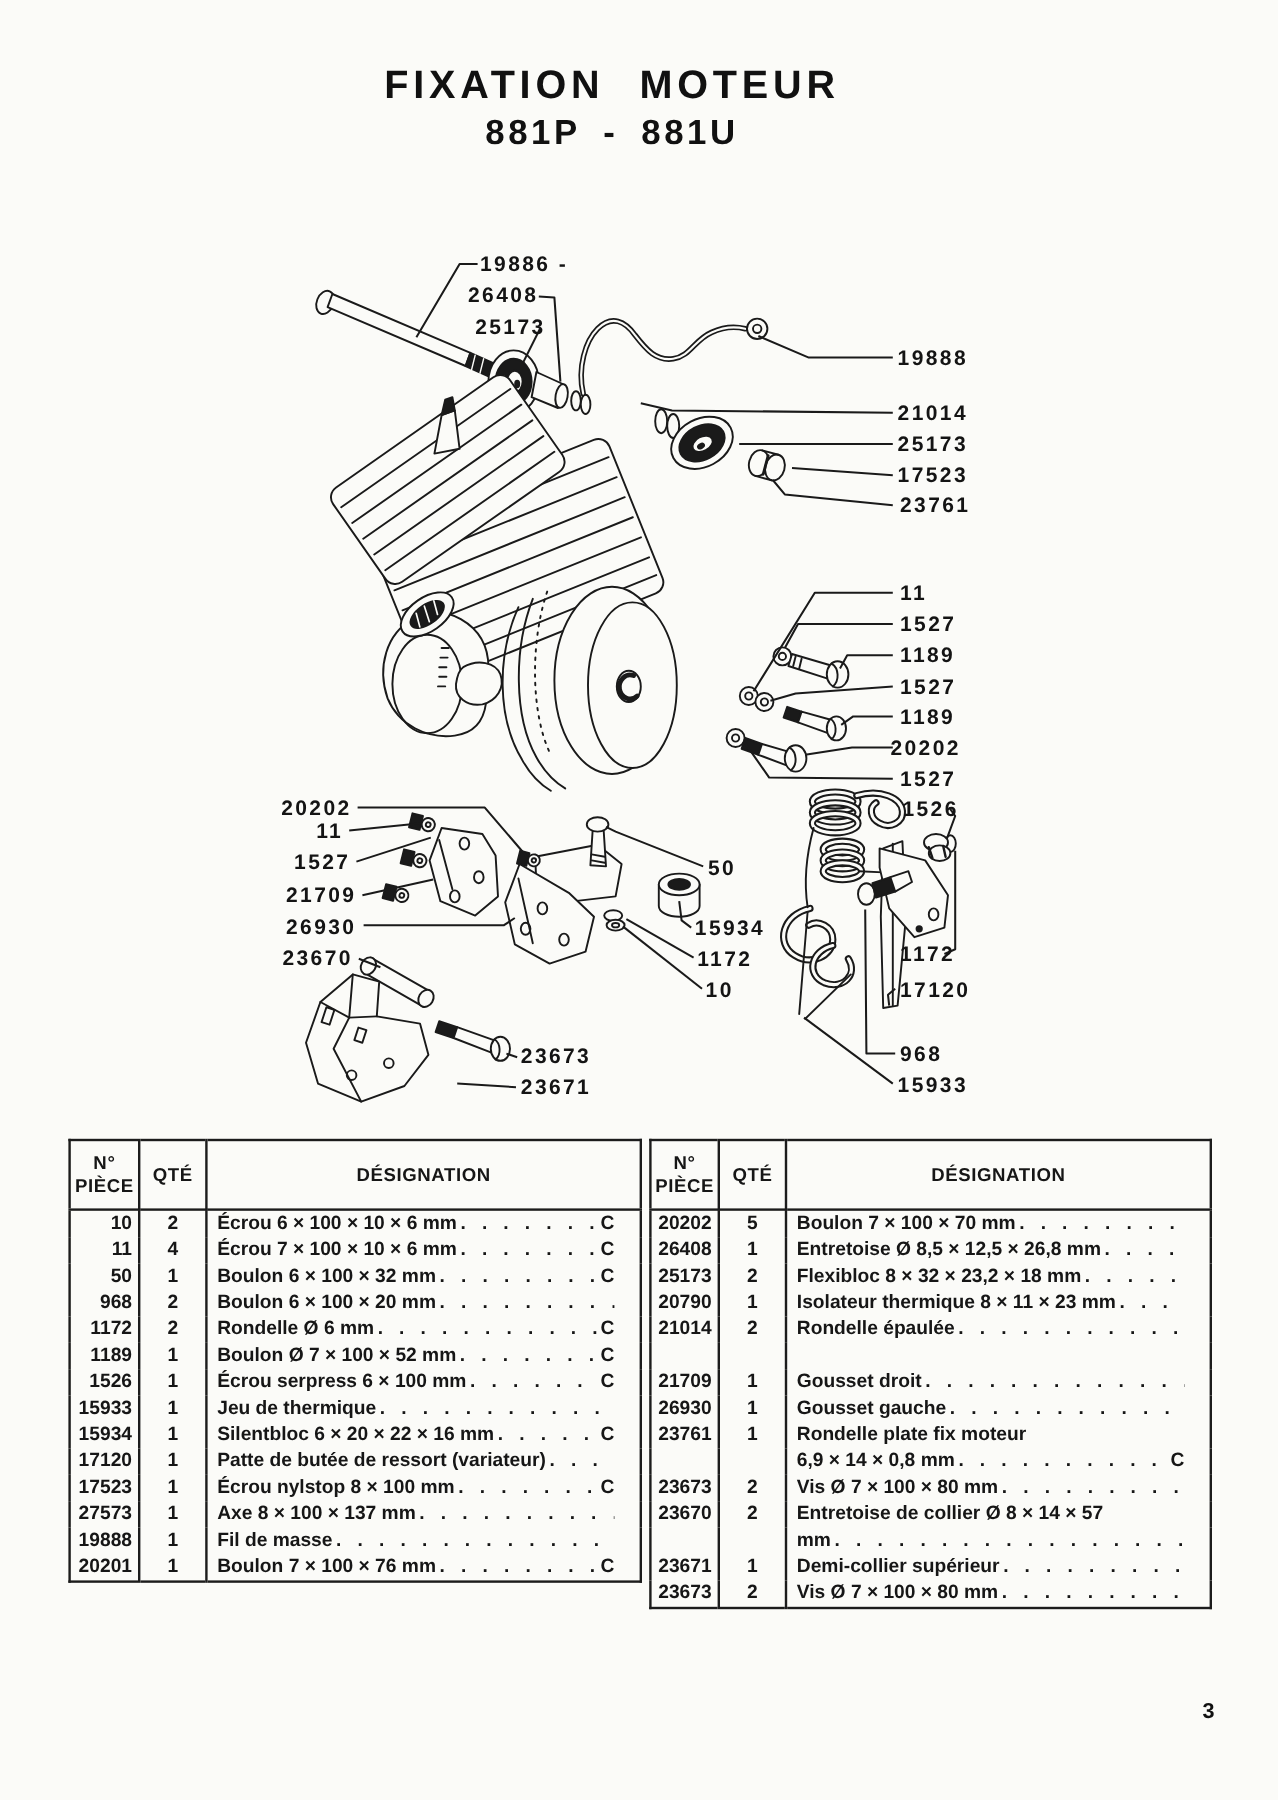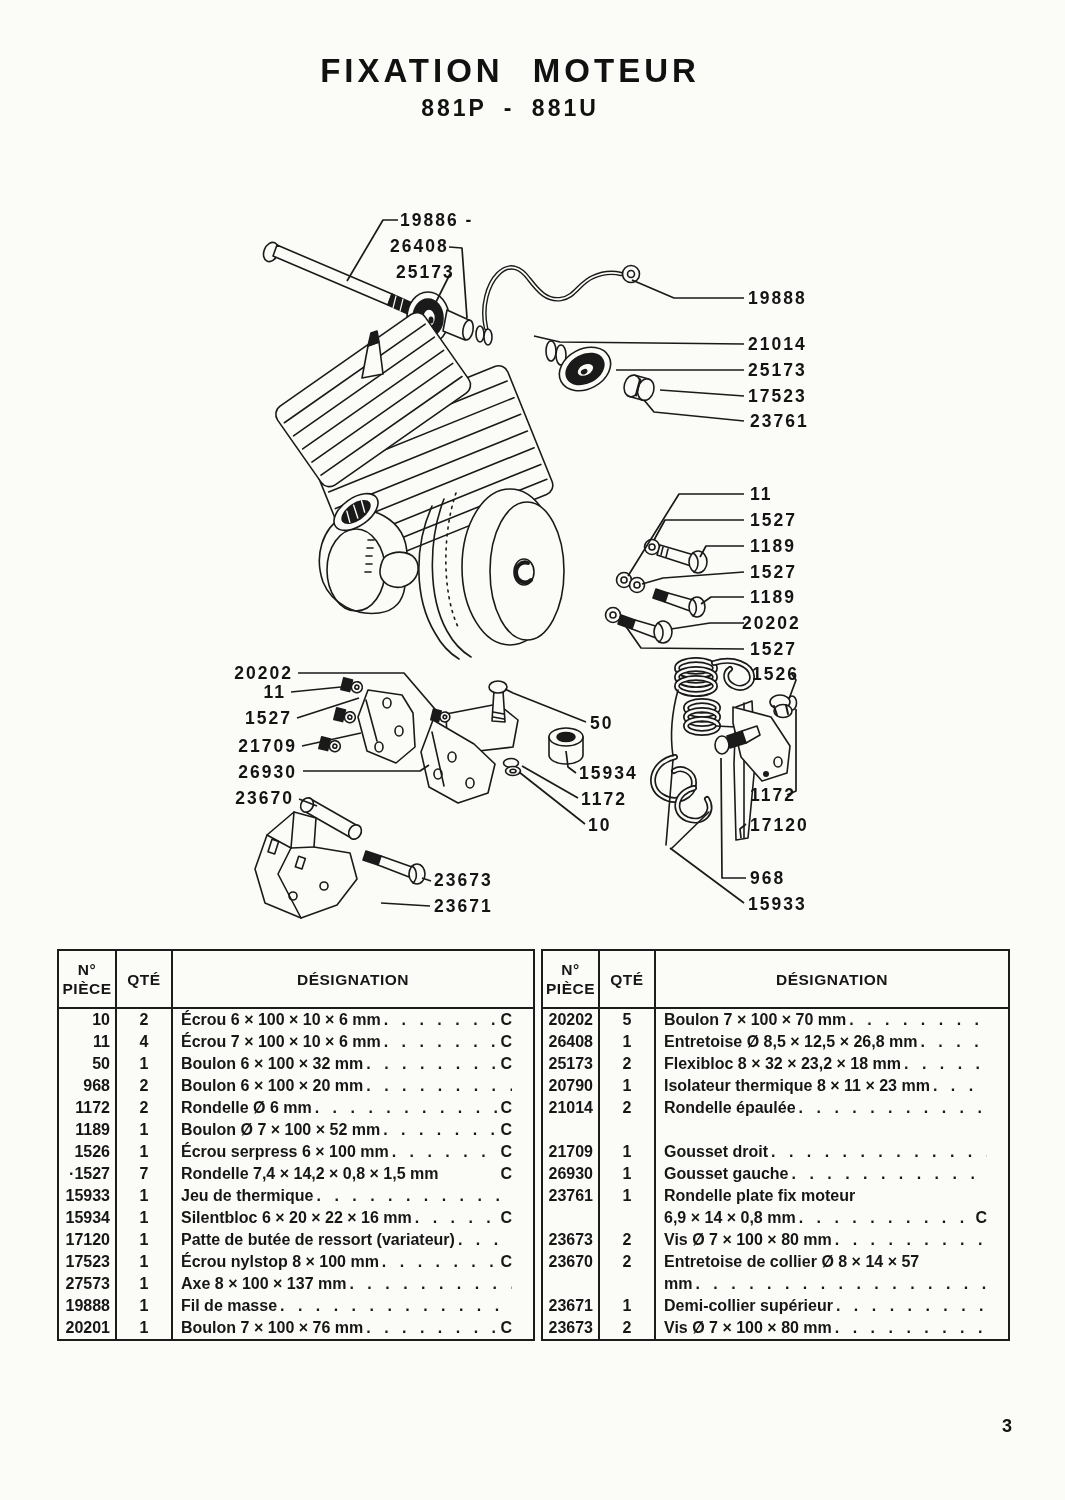--- a/index.html
+++ b/index.html
@@ -8,21 +8,21 @@
     background:#fbfbf8;color:#161616;
     font-family:"Liberation Sans", sans-serif;
     overflow:hidden;
   }
   .page-title{
     position:absolute;top:52px;left:0;width:1020px;text-align:center;
     font-size:33px;font-weight:bold;letter-spacing:4px;word-spacing:16px;color:#111;
   }
   .page-subtitle{
     position:absolute;top:95px;left:0;width:1020px;text-align:center;
-    font-size:23px;font-weight:bold;letter-spacing:3px;word-spacing:8px;color:#111;
+    font-size:29px;font-weight:bold;letter-spacing:3px;word-spacing:8px;color:#111;
   }
   .page-number{
     position:absolute;left:1002px;top:1416px;
     font-size:18px;font-weight:bold;color:#111;
   }
   svg text{
     font-family:"Liberation Sans", sans-serif;
     font-weight:bold;font-size:17.5px;letter-spacing:2px;fill:#141414;
   }
   
@@ -489,31 +489,20 @@
         <td class="qty">1</td>
         <td class="des">
           <div class="desw">
             <span class="dtext">Écrou serpress 6 × 100 mm</span>
             <span class="dlead">. . . . . . . . . . . . . . . . . . . . . . . . . . . . . . . . . . . . . . . . . . . . . . . . . . . . . . . . . . . . . . . . . . . . . . . . . . . . . . . . </span>
             <span class="dsuf">C</span>
           </div>
         </td>
       </tr>
       <tr>
-        <td class="no">·1527</td>
-        <td class="qty">7</td>
-        <td class="des">
-          <div class="desw">
-            <span class="dtext">Rondelle 7,4 × 14,2 × 0,8 × 1,5 mm</span>
-            <span class="dlead"></span>
-            <span class="dsuf">C</span>
-          </div>
-        </td>
-      </tr>
-      <tr>
         <td class="no">15933</td>
         <td class="qty">1</td>
         <td class="des">
           <div class="desw">
             <span class="dtext">Jeu de thermique</span>
             <span class="dlead">. . . . . . . . . . . . . . . . . . . . . . . . . . . . . . . . . . . . . . . . . . . . . . . . . . . . . . . . . . . . . . . . . . . . . . . . . . . . . . . . </span>
             <span class="dsuf"></span>
           </div>
         </td>
       </tr>

